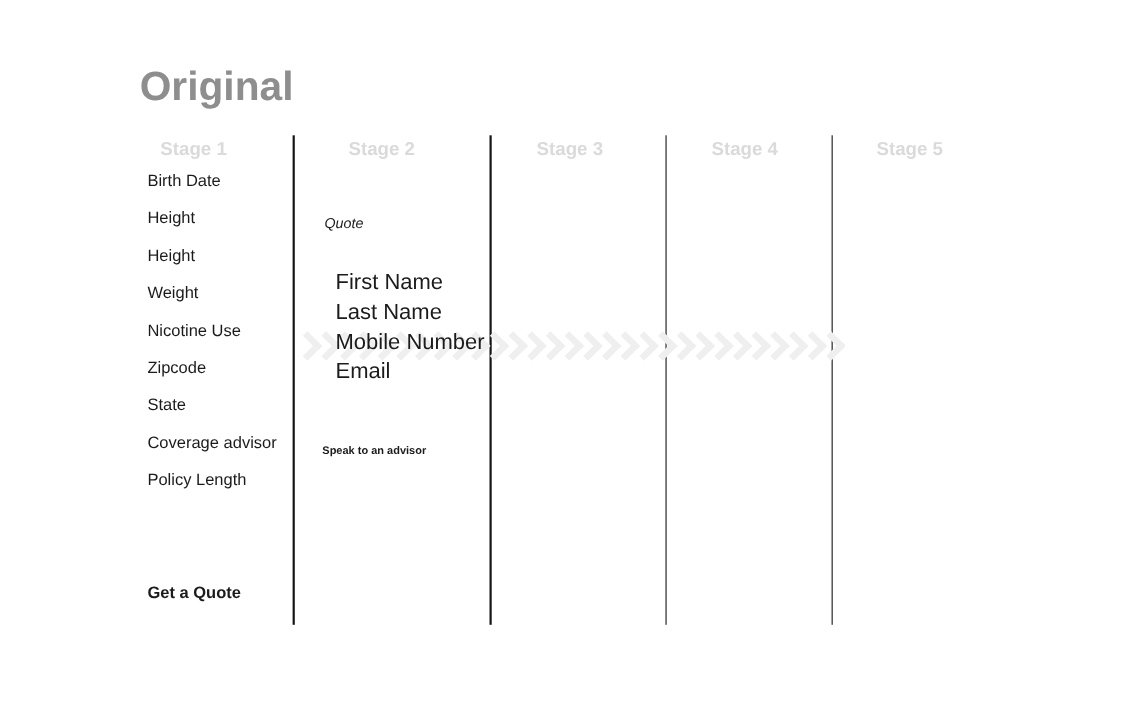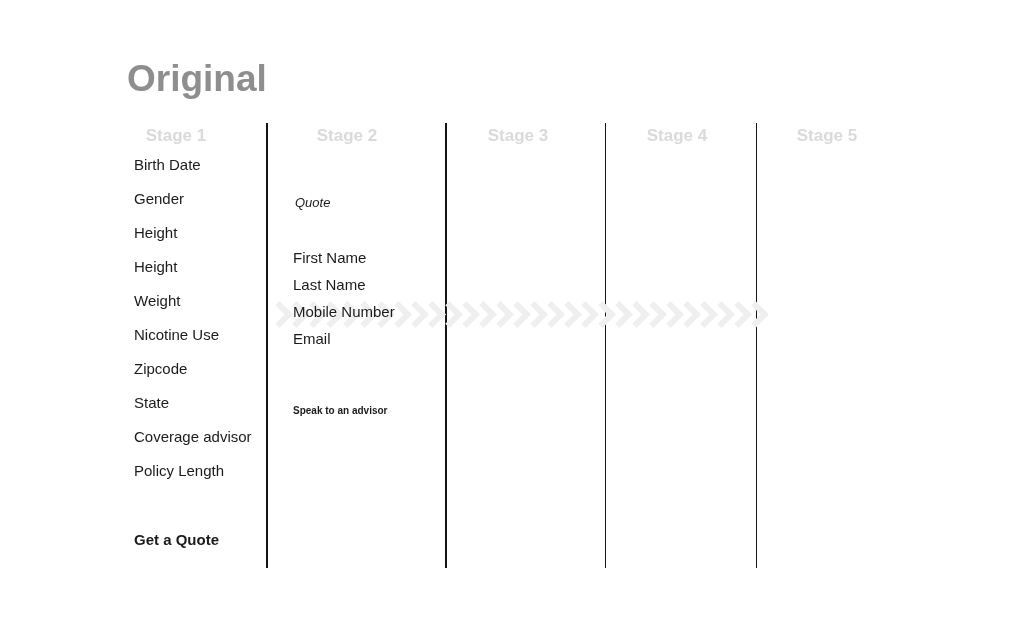--- a/index.html
+++ b/index.html
@@ -117,23 +117,24 @@
   }
   .s2-list {
     position: absolute;
     left: 293px;
     top: 244px;
     z-index: 1;
   }
   .s2-item {
     height: 27px;
     line-height: 27px;
-    font-size: 15px;
-    color: var(--c-body-text);
-    white-space: nowrap;
+    font-size: 20px;
+    color: var(--c-body-text);
+    white-space: nowrap;
+    margin-left: 12px;
   }
   .s2-cta {
     position: absolute;
     left: 293px;
     top: 405px;
     font-size: 10px;
     font-weight: 700;
     color: var(--c-body-text);
     z-index: 1;
     white-space: nowrap;
@@ -184,21 +185,20 @@
       <span class="chev"></span>
       <span class="chev"></span>
       <span class="chev"></span>
       <span class="chev"></span>
       <span class="chev"></span>
       <span class="chev"></span>
     </div>
 
   <div class="s1-list">
     <div class="s1-item">Birth Date</div>
-    <div class="s1-item">Gender</div>
     <div class="s1-item">Height</div>
     <div class="s1-item">Height</div>
     <div class="s1-item">Weight</div>
     <div class="s1-item">Nicotine Use</div>
     <div class="s1-item">Zipcode</div>
     <div class="s1-item">State</div>
     <div class="s1-item">Coverage advisor</div>
     <div class="s1-item">Policy Length</div>
   </div>
   <div class="s1-cta">Get a Quote</div>

